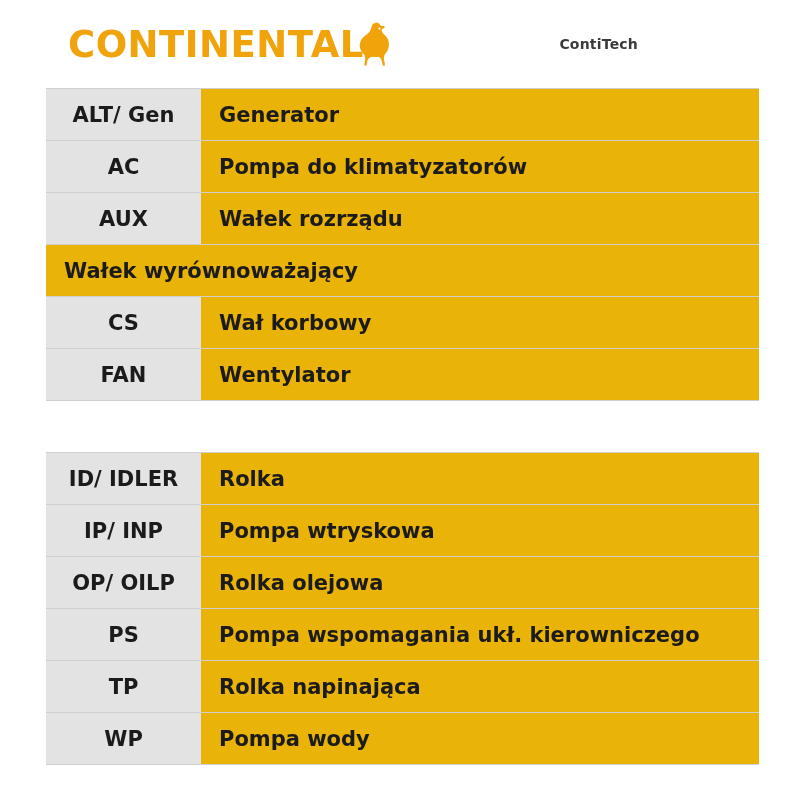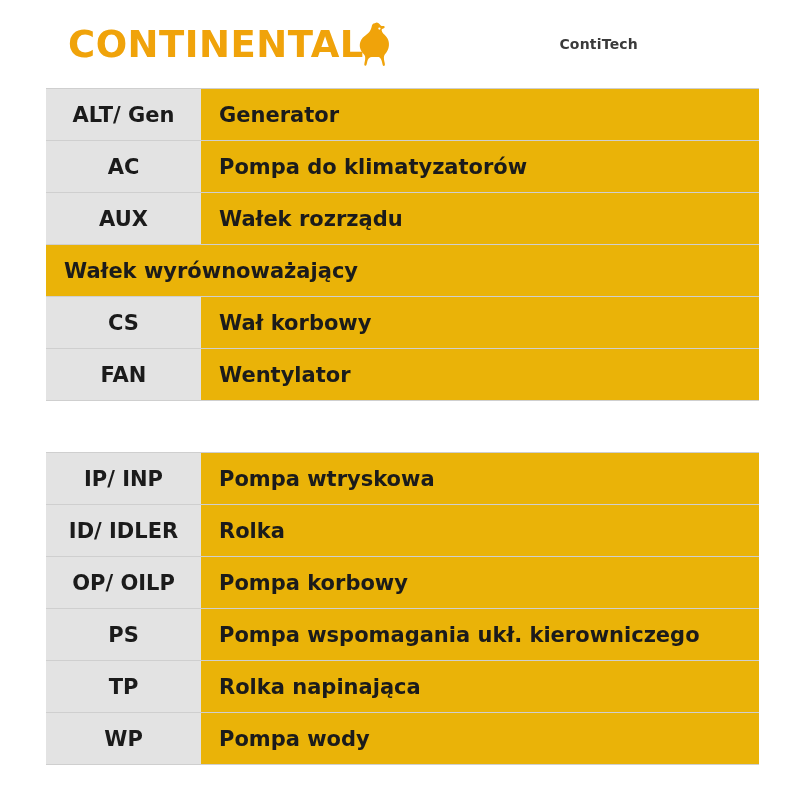--- a/index.html
+++ b/index.html
@@ -142,32 +142,32 @@
 
     <div class="row">
       <div class="cell-code">FAN</div>
       <div class="cell-desc">Wentylator</div>
     </div>
 
     <div class="row">
     </div>
 
     <div class="row">
+      <div class="cell-code">ID/ IDLER</div>
+      <div class="cell-desc">Rolka</div>
+    </div>
+
+    <div class="row">
       <div class="cell-code">IP/ INP</div>
       <div class="cell-desc">Pompa wtryskowa</div>
     </div>
 
     <div class="row">
-      <div class="cell-code">ID/ IDLER</div>
-      <div class="cell-desc">Rolka</div>
-    </div>
-
-    <div class="row">
       <div class="cell-code">OP/ OILP</div>
-      <div class="cell-desc">Pompa korbowy</div>
+      <div class="cell-desc">Rolka olejowa</div>
     </div>
 
     <div class="row">
       <div class="cell-code">PS</div>
       <div class="cell-desc">Pompa wspomagania ukł. kierowniczego</div>
     </div>
 
     <div class="row">
       <div class="cell-code">TP</div>
       <div class="cell-desc">Rolka napinająca</div>

